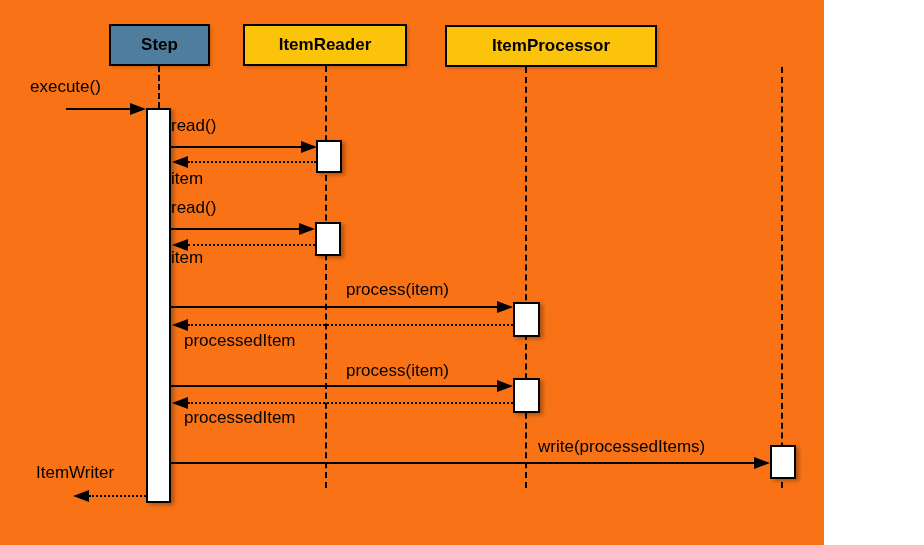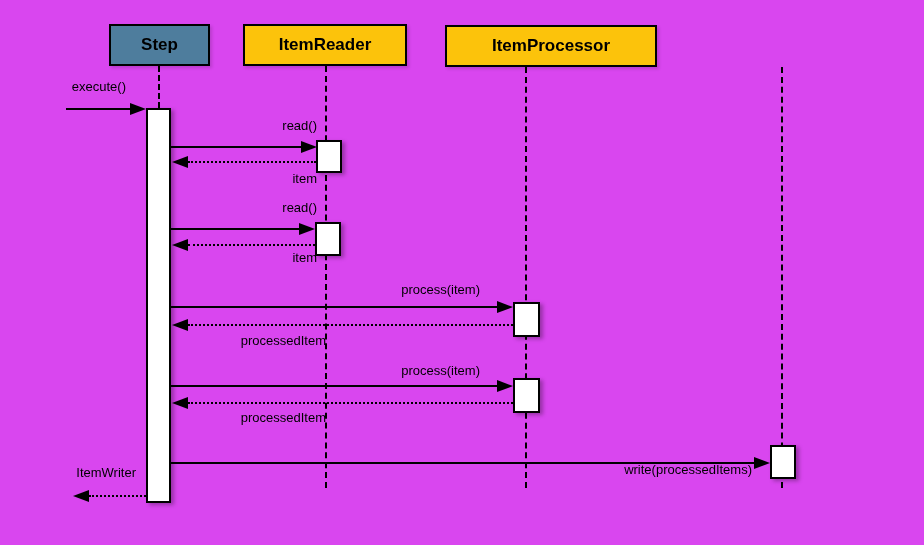--- a/index.html
+++ b/index.html
@@ -1,19 +1,19 @@
 <!DOCTYPE html>
 <html><head>
 <meta charset="utf-8">
 <style>
   html, body { margin: 0; padding: 0; background: #ffffff; }
   #stage {
     position: relative;
-    width: 924px; height: 545px;
-    background: #d946ef;
+    width: 824px; height: 545px;
+    background: #f97316;
     font-family: "Liberation Sans", "DejaVu Sans", sans-serif;
     color: #000;
     overflow: hidden;
   }
   .header {
     position: absolute;
     border: 2px solid #000;
     box-sizing: border-box;
     display: flex; align-items: center; justify-content: center;
     font-weight: bold; font-size: 17px;
@@ -44,23 +44,23 @@
   .ar, .al {
     position: absolute; width: 0; height: 0;
     border-top: 6px solid transparent;
     border-bottom: 6px solid transparent;
     z-index: 3;
   }
   .ar { border-left: 16px solid #000; }
   .al { border-right: 16px solid #000; }
   .mlabel {
     position: absolute;
-    font-size: 13px; line-height: 20px;
+    font-size: 17px; line-height: 20px;
     white-space: nowrap;
-    text-align: right;
+    text-align: left;
     z-index: 5;
   }
 </style>
 </head>
 <body>
 
 <div id="stage">
 
   <div class="header header-step" style="left:109px; top:24px; width:101px; height:42px;">
     <span>Step</span>
@@ -113,21 +113,21 @@
   <div class="mlabel" style="left:184px; top:331px; width:142px;">processedItem</div>
 
   <div class="mlabel" style="left:346px; top:361px; width:134px;">process(item)</div>
   <div class="hline" style="left:171px; top:385px; width:328px;"></div>
   <div class="ar" style="left:497px; top:380px;"></div>
 
   <div class="hline dotline" style="left:188px; top:402px; width:325px;"></div>
   <div class="al" style="left:172px; top:397px;"></div>
   <div class="mlabel" style="left:184px; top:408px; width:142px;">processedItem</div>
 
-  <div class="mlabel" style="left:538px; top:460px; width:214px;">write(processedItems)</div>
+  <div class="mlabel" style="left:538px; top:437px; width:214px;">write(processedItems)</div>
   <div class="hline" style="left:171px; top:462px; width:585px;"></div>
   <div class="ar" style="left:754px; top:457px;"></div>
 
   <div class="mlabel" style="left:36px; top:463px; width:100px;">ItemWriter</div>
   <div class="hline dotline" style="left:89px; top:495px; width:57px;"></div>
   <div class="al" style="left:73px; top:490px;"></div>
 
 </div>
 
 </body></html>

